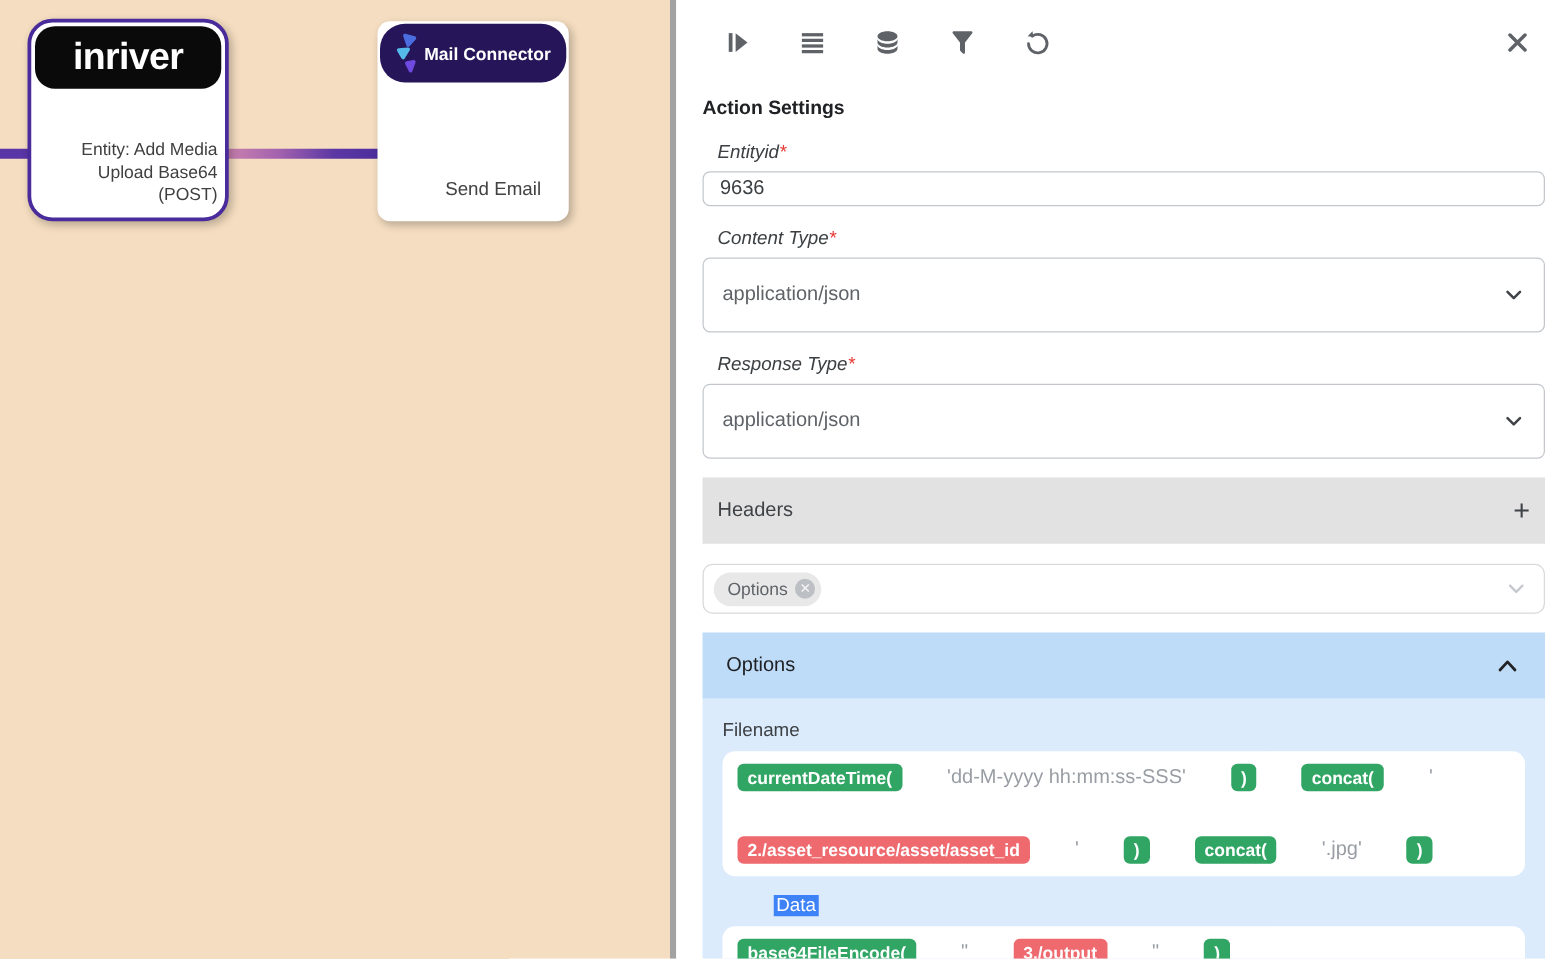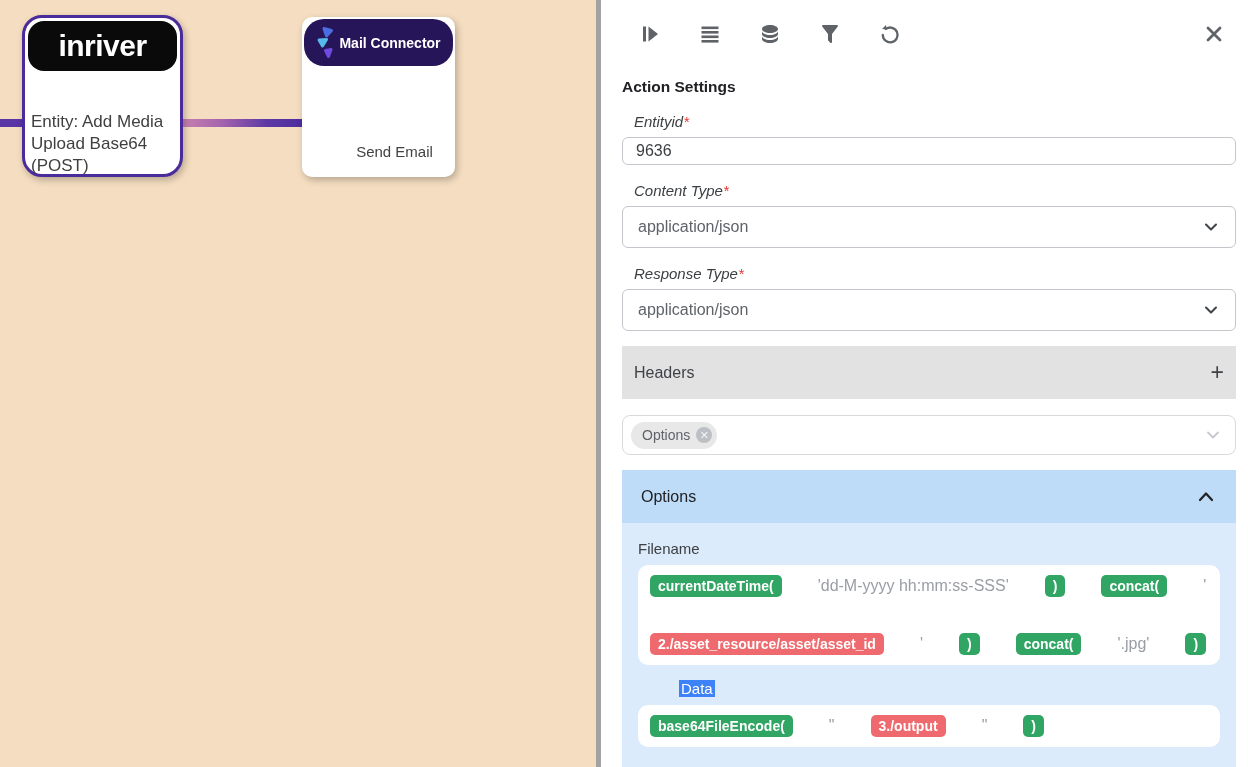--- a/index.html
+++ b/index.html
@@ -1,54 +1,54 @@
 <!DOCTYPE html>
 <html><head>
 <meta charset="utf-8">
 <style>
   * { margin:0; padding:0; box-sizing:border-box; }
   html,body { width:1248px; height:767px; overflow:hidden; background:#fff;
     font-family:"Liberation Sans", sans-serif; }
   .app { display:flex; width:1248px; height:767px; }
 
   
-  .canvas { position:relative; width:596px; height:767px; background:#f4ddc0; overflow:hidden; }
+  .canvas { position:relative; width:536px; height:767px; background:#f4ddc0; overflow:hidden; }
   .edge { position:absolute; top:119px; height:8px; }
   .edge-left { left:0; width:26px; background:#5a35a6; }
   .edge-mid { left:180px; width:124px;
     background:linear-gradient(90deg,#cc83af 0%,#a262ae 35%,#5c38a4 70%,#4c2d9d 100%); }
   .node { position:absolute; background:#fff; box-shadow:2px 3px 7px rgba(0,0,0,.25); }
   .node-inriver { left:22px; top:15px; width:161px; height:162px;
     border:3px solid #4a2b9b; border-radius:20px; }
   .inriver-logo { margin:3px; height:50px; background:#0a0a0a; border-radius:16px;
     display:flex; align-items:center; justify-content:center;
     color:#fff; font-weight:700; font-size:30px; letter-spacing:-.5px; }
-  .inriver-label { margin-top:40px; padding:0 6px; text-align:left;
-    font-size:17px; line-height:1.28; color:#3f3f3f; }
+  .inriver-label { margin-top:40px; padding:0 6px; text-align:right;
+    font-size:14px; line-height:1.28; color:#3f3f3f; }
   .node-mail { left:302px; top:17px; width:153px; height:160px; border-radius:10px; }
   .mail-header { margin:2px; height:47px; background:#27155a; border-radius:20px;
     display:flex; align-items:center; justify-content:center; gap:2px; padding:0 5px; }
   .mail-header .txt { color:#fff; font-weight:700; font-size:14px; white-space:nowrap; }
   .mail-label { position:absolute; bottom:17px; left:16px; width:100%; text-align:center;
     font-size:15px; color:#424242; }
 
   .divider { width:5px; height:767px; background:#a2a2a2; }
 
   
   .panel { flex:1; background:#fff; padding:0 12px 0 21px; overflow:hidden; }
   .toolbar { display:flex; align-items:center; height:64px; padding:4px 10px 0 16px; gap:36px; }
   .tb-icon { width:24px; height:24px; cursor:pointer; flex:0 0 auto; }
   .tb-close { margin-left:auto; }
   .panel-title { margin-top:14px; font-size:15.5px; font-weight:700; color:#202124; }
 
   .field-label { margin:17px 12px 7px; font-size:15px; color:#3c4043;font-style:italic; }
   .req { color:#e53935; }
   .text-input { width:100%; height:28px; border:1px solid #c3c7cb; border-radius:6px;
     padding:0 13px; font-size:16px; color:#3c4043; font-family:inherit; outline:none; background:#fff; }
-  .select-box { width:100%; height:42px; border:1px solid #c3c7cb; border-radius:6px;
+  .select-box { width:100%; height:60px; border:1px solid #c3c7cb; border-radius:6px;
     padding:11px 15px; display:flex; align-items:center; justify-content:space-between;
     font-size:16px; color:#5f6368; background:#fff; cursor:pointer; }
 
   .headers-bar { margin-top:15px; height:53px; background:#e2e2e2;
     display:flex; align-items:center; justify-content:space-between; padding:0 12px; cursor:pointer; }
   .headers-bar .lbl { font-size:16px; color:#3f4246; }
   .headers-bar .plus { font-size:23px; font-weight:400; color:#3f4246; cursor:pointer; }
 
   .chips-select { margin-top:16px; height:40px; border:1px solid #d7d9db; border-radius:8px;
     display:flex; align-items:center; padding:0 12px 0 8px; background:#fff; }

